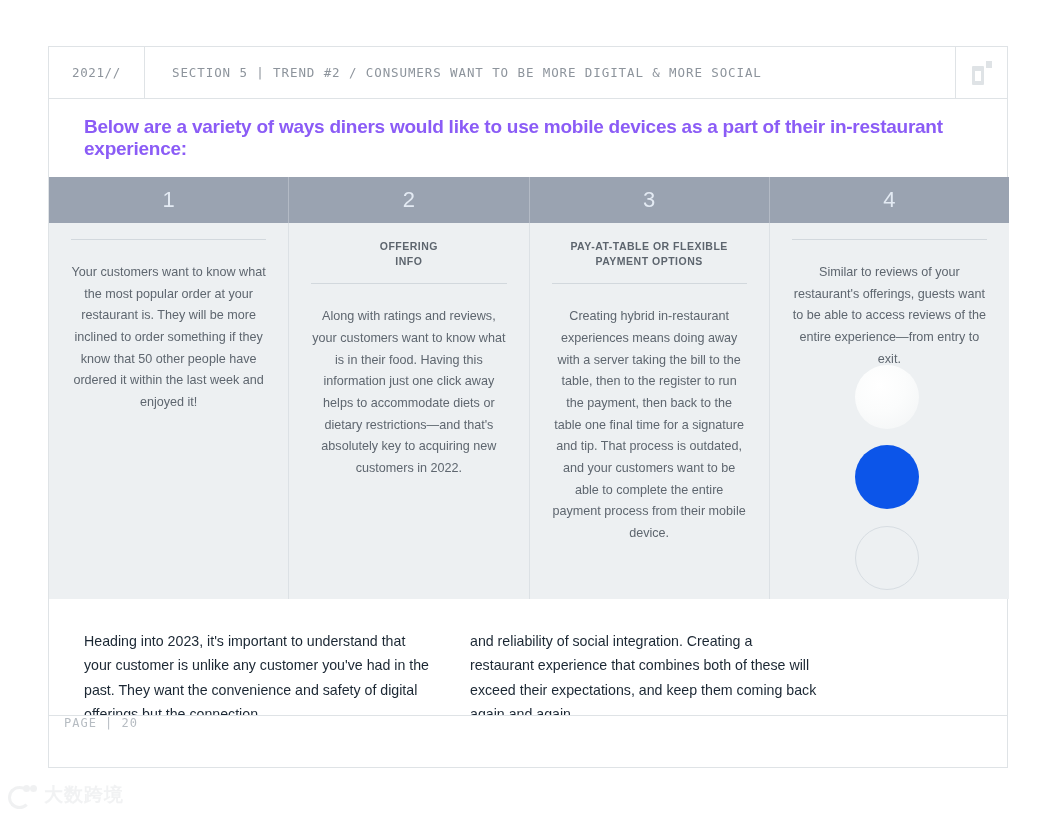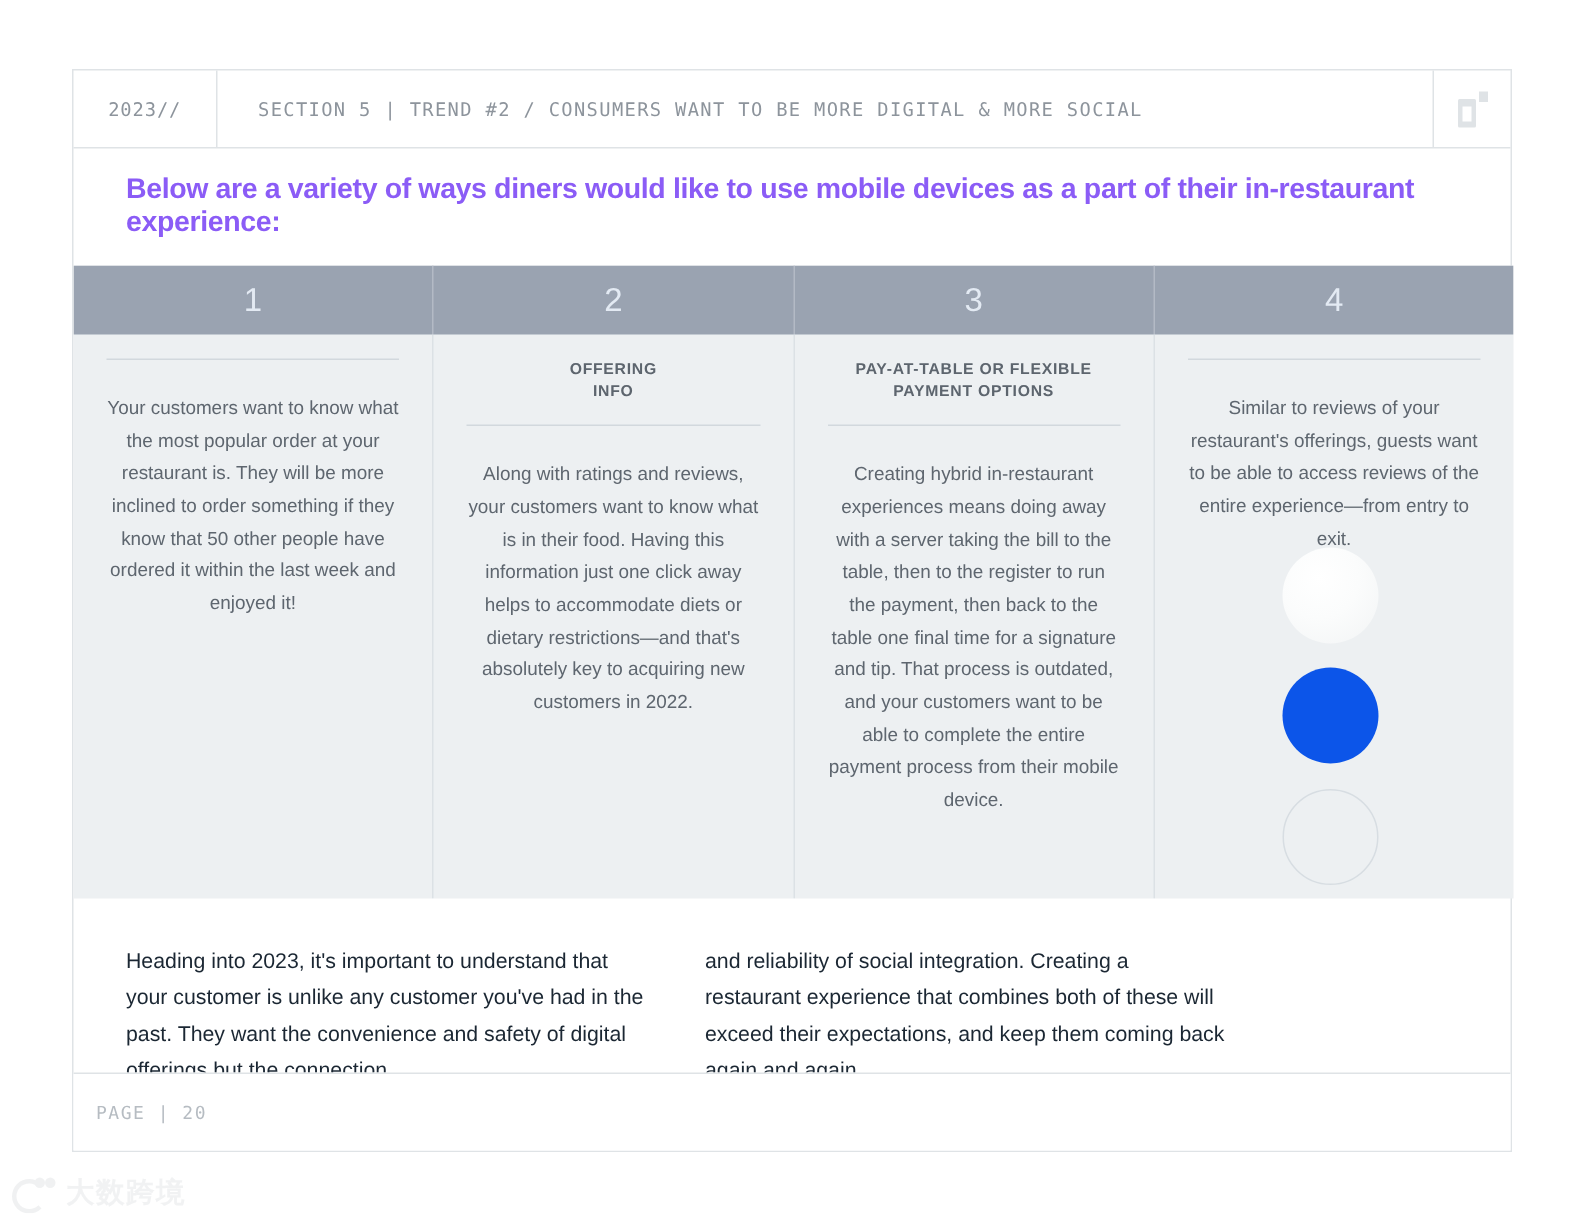--- a/index.html
+++ b/index.html
@@ -243,21 +243,21 @@
   
   .footer {
     position: absolute;
     left: 0;
     bottom: 0;
     width: 100%;
     height: 52px;
     box-sizing: border-box;
     border-top: 1px solid #dfe3e6;
     display: flex;
-    align-items: center;
+    align-items: flex-start;
     padding-left: 15px;
     z-index: 5;
     background: #ffffff;
   }
   .footer-text {
     font-family: "DejaVu Sans Mono", monospace;
     font-size: 12px;
     letter-spacing: 1px;
     color: #b6bcc2;
   }
@@ -309,21 +309,21 @@
   }
 </style>
 </head>
 <body>
 
 <div id="page">
 
   <div class="slide">
 
     <div class="topbar">
-      <div class="topbar-year">2023//</div>
+      <div class="topbar-year">2021//</div>
       <div class="topbar-title">SECTION 5 | TREND #2 / CONSUMERS WANT TO BE MORE DIGITAL &amp; MORE SOCIAL</div>
       <div class="topbar-logo">
         <span class="logo-mark">
           <span class="lm-body"></span>
           <span class="lm-inner"></span>
           <span class="lm-dot"></span>
         </span>
       </div>
     </div>
 

